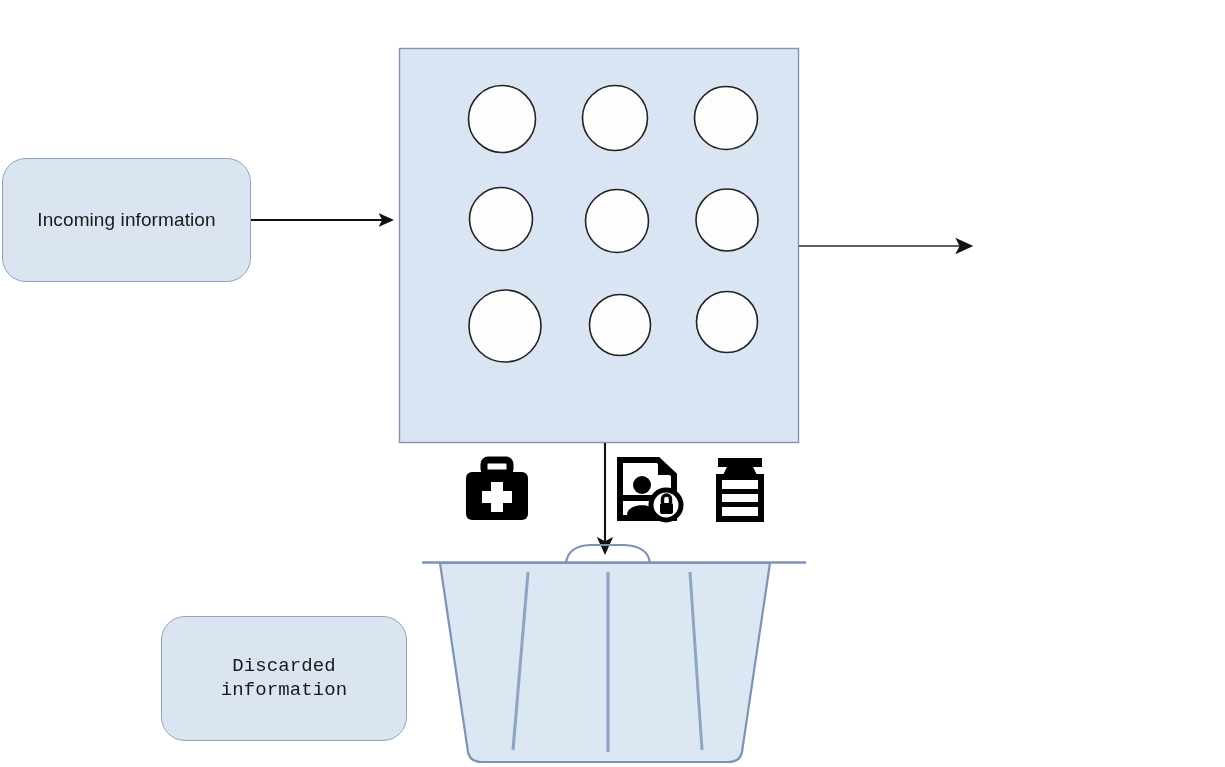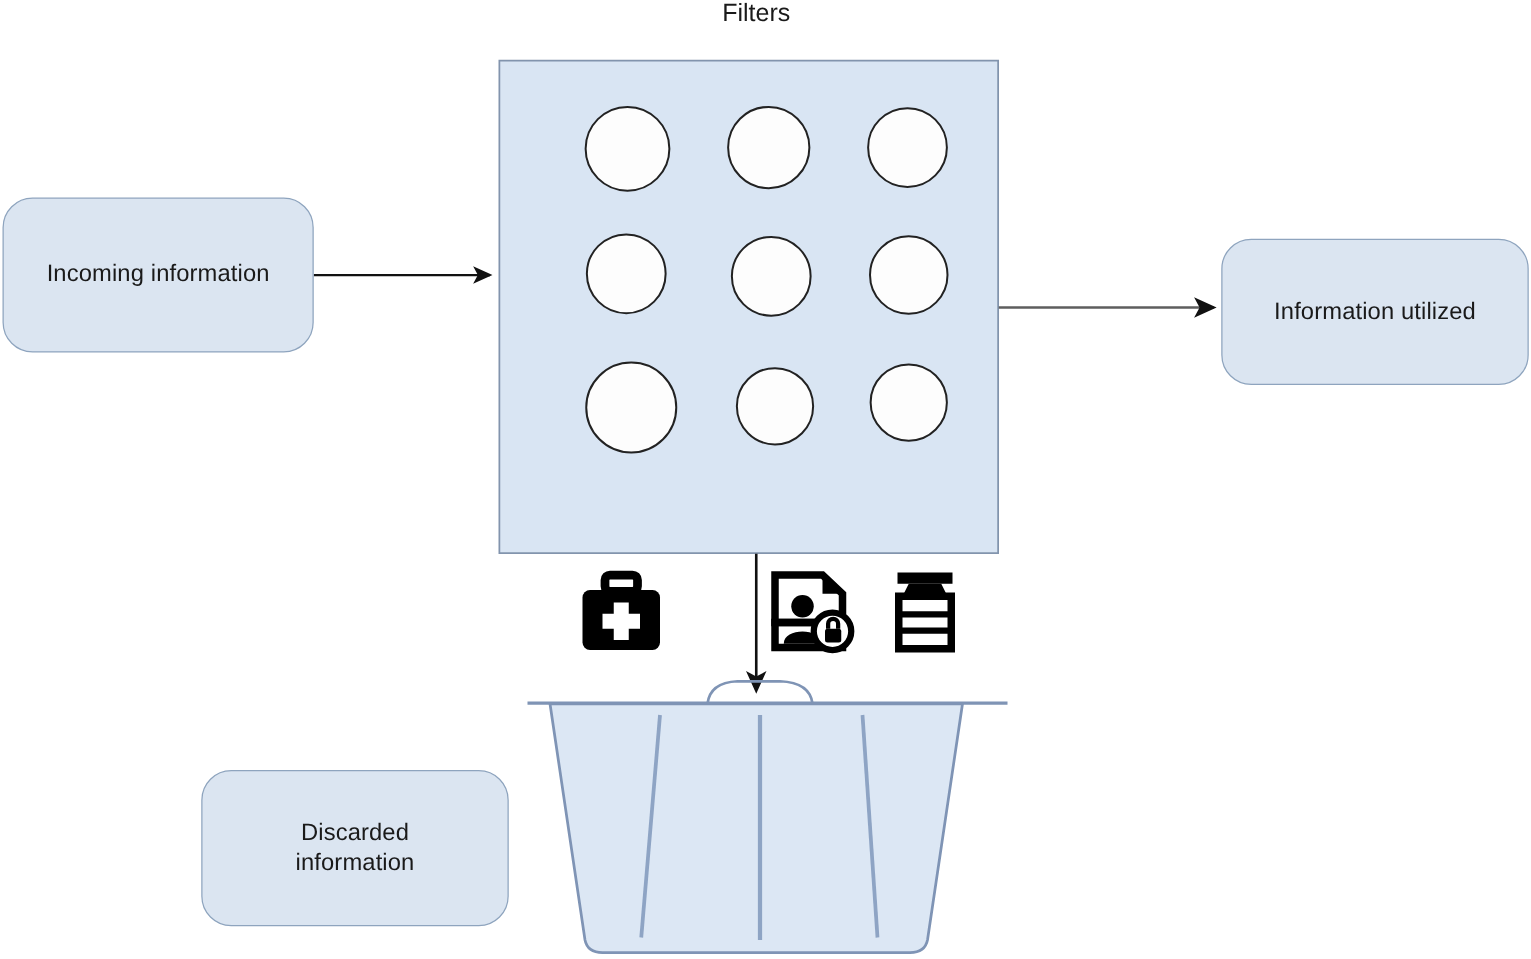--- a/index.html
+++ b/index.html
@@ -50,38 +50,38 @@
     left: 977px;
     top: 191px;
     width: 246px;
     height: 117px;
   }
   #box-discarded {
     left: 161px;
     top: 616px;
     width: 246px;
     height: 125px;
+    font-family: Liberation Mono, monospace;
   }
   #filters-title {
     position: absolute;
     left: 455px;
     top: 0px;
     width: 300px;
     text-align: center;
     font-size: 20px;
     color: #1a1a1a;
     font-family: "Liberation Sans", sans-serif;
   }
 </style>
 </head>
 <body>
 
 <div id="canvas">
 
-  <div id="filters-title">Filters</div>
 
   <svg class="svg-layer" viewBox="0 0 1225 767" xmlns="http://www.w3.org/2000/svg">
 
     <defs>
       <marker id="arrowBlack" markerWidth="9" markerHeight="9" refX="7.5" refY="4.5" orient="auto" markerUnits="strokeWidth">
         <path d="M0,0.6 L8.6,4.5 L0,8.4 L2.1,4.5 Z" fill="#111111"></path>
       </marker>
       <marker id="arrowGray" markerWidth="9" markerHeight="9" refX="7.5" refY="4.5" orient="auto" markerUnits="strokeWidth">
         <path d="M0,0.6 L8.6,4.5 L0,8.4 L2.1,4.5 Z" fill="#111111"></path>
       </marker>
@@ -157,23 +157,20 @@
       <rect x="5" y="33" width="42" height="5" fill="#000000"></rect>
       <rect x="5" y="46" width="42" height="5" fill="#000000"></rect>
     </g>
 
   </svg>
 
   <div class="node-box" id="box-incoming">
     <span>Incoming information</span>
   </div>
 
-  <div class="node-box" id="box-utilized">
-    <span>Information utilized</span>
-  </div>
 
   <div class="node-box" id="box-discarded">
     <span>
       <span>Discarded</span><br>
       <span>information</span>
     </span>
   </div>
 
 </div>
 

